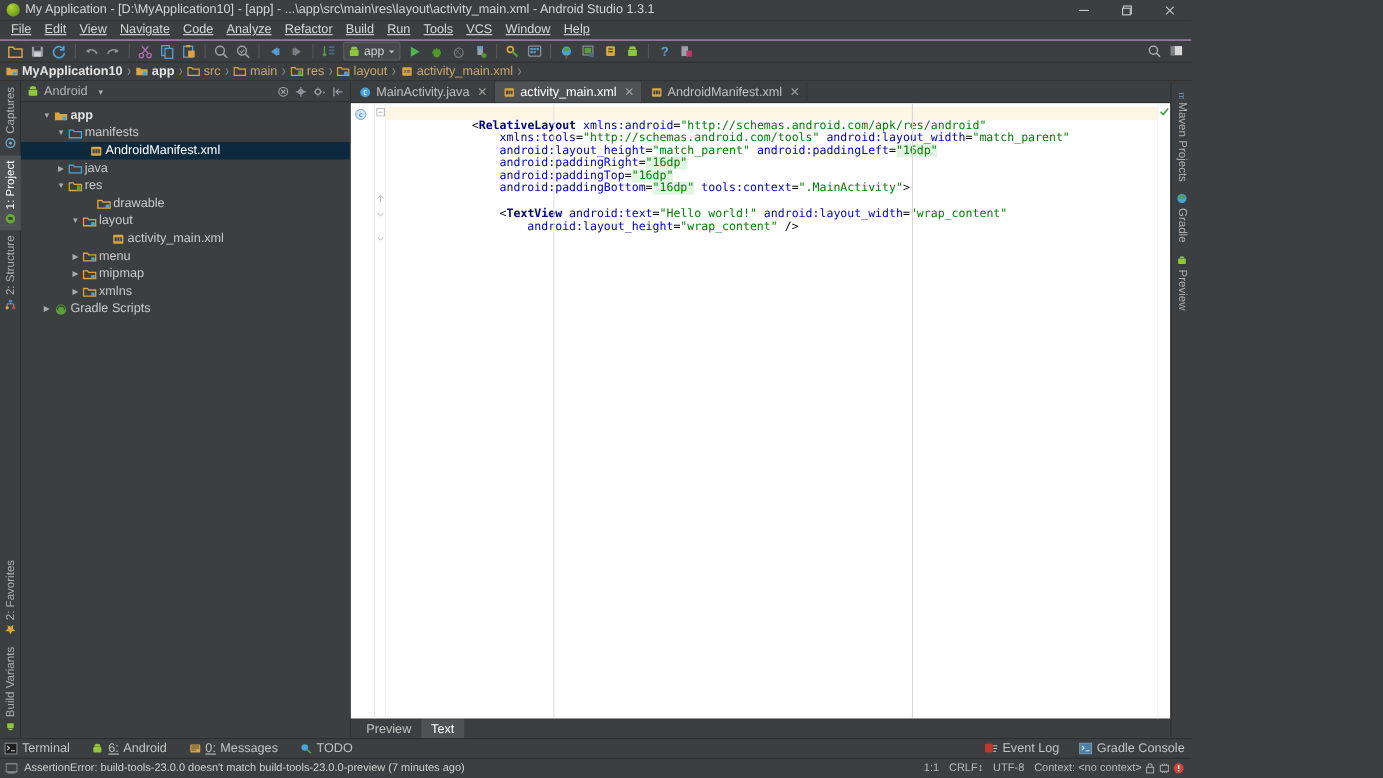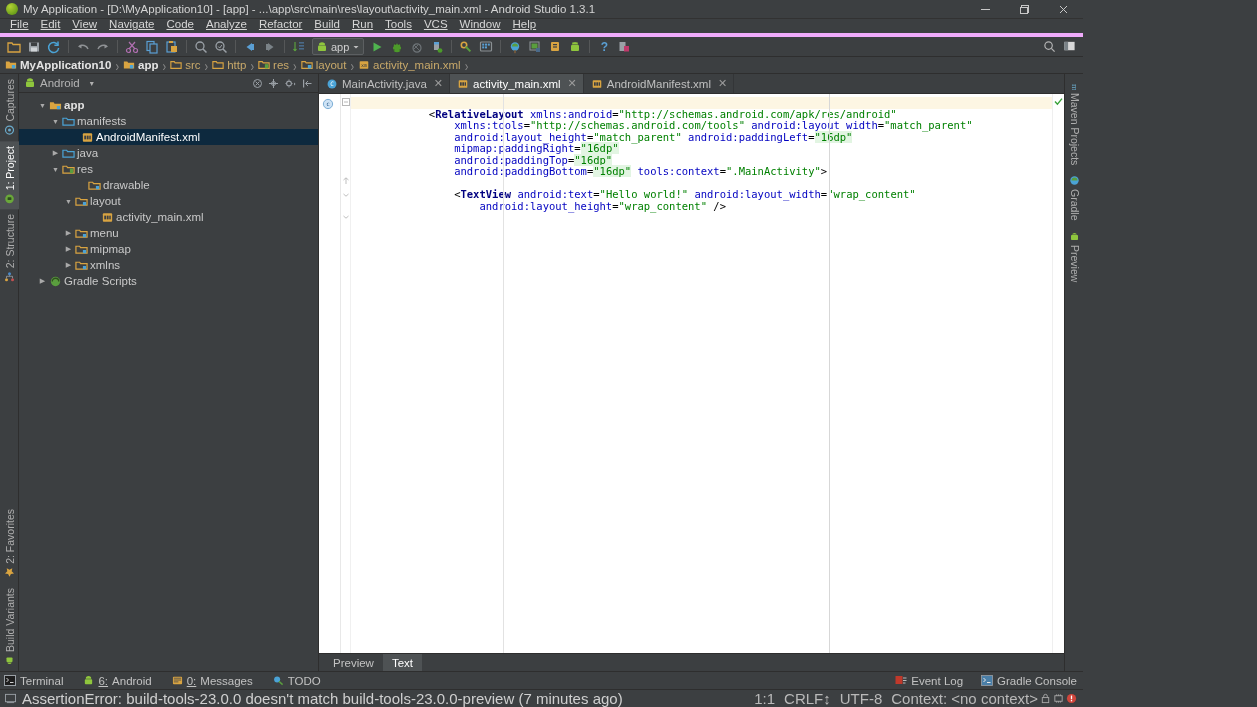--- a/index.html
+++ b/index.html
@@ -27,21 +27,21 @@
   .titlebar .title-text { font-size: 11.5px; color: #d4d4d4; white-space: nowrap; }
   .win-btns { position: absolute; right: 0; top: 0; height: 19px; display: flex; }
   .win-btn {
     width: 39px; height: 19px; display: flex; align-items: center; justify-content: center;
     color: #c8c8c8; font-size: 11px; line-height: 1;
   }
 
   
   .menubar {
     height: 18px; background: #3c3f41; display: flex; align-items: flex-end;
-    padding-left: 4px; border-bottom: 4px solid #f0abfc; flex: none;
+    padding-left: 4px; border-bottom: 1px solid #f0abfc; flex: none;
   }
   .menu-item {
     padding: 1px 6px; font-size: 11.5px; color: #d6d6d6; white-space: nowrap; line-height: 15px;
   }
   .menu-item u { text-decoration: underline; }
 
   
   .toolbar {
     height: 20px; background: #3c3f41; display: flex; align-items: center;
     padding-left: 4px; border-bottom: 1px solid #2e2e2e; flex: none; position: relative;
@@ -169,21 +169,21 @@
   .bottombar {
     height: 18px; background: #3c3f41; display: flex; align-items: center; flex: none;
     border-top: 1px solid #2e2e2e; padding-left: 4px; position: relative;
   }
   .bb-item { display: flex; align-items: center; gap: 4px; margin-right: 20px; font-size: 11.5px; color: #c2c2c2; }
   .bb-right { position: absolute; right: 6px; display: flex; align-items: center; gap: 18px; }
 
   
   .statusbar {
     height: 18px; background: #3c3f41; display: flex; align-items: center; flex: none;
-    border-top: 1px solid #2e2e2e; padding-left: 5px; position: relative; font-size: 15px;
+    border-top: 1px solid #2e2e2e; padding-left: 5px; position: relative; font-size: 10px;
   }
   .sb-msg { color: #cfcfcf; margin-left: 6px; white-space: nowrap; }
   .sb-right { position: absolute; right: 6px; display: flex; align-items: center; gap: 2px; color: #b9b9b9; }
   .sb-right .grp { display: flex; align-items: center; gap: 9px; }
 
   svg { display: block; }
 </style>
 </head>
 <body>
 
@@ -447,21 +447,21 @@
       <svg width="12" height="12" viewBox="0 0 14 14">
           <path d="M1 3h4l1 1.5h7V11H1z" fill="none" stroke="#d9a441" stroke-width="1.3"></path>
         </svg>
       <span class="cname">src</span>
     </div>
     <span class="crumb-sep">›</span>
     <div class="crumb">
       <svg width="12" height="12" viewBox="0 0 14 14">
           <path d="M1 3h4l1 1.5h7V11H1z" fill="none" stroke="#d9a441" stroke-width="1.3"></path>
         </svg>
-      <span class="cname">http</span>
+      <span class="cname">main</span>
     </div>
     <span class="crumb-sep">›</span>
     <div class="crumb">
       <svg width="12" height="12" viewBox="0 0 14 14">
           <path d="M1 3h4l1 1.5h7V11H1z" fill="none" stroke="#d9a441" stroke-width="1.3"></path>
           <rect x="8" y="6" width="4" height="5" fill="#5a9e3e"></rect>
         </svg>
       <span class="cname">res</span>
     </div>
     <span class="crumb-sep">›</span>
@@ -796,21 +796,21 @@
           <div class="cl hl">
             <span class="punc">&lt;</span><span class="tagname">RelativeLayout</span><span class="punc"> </span><span class="attr">xmlns:android</span><span class="punc">=</span><span class="str">"http://schemas.android.com/apk/res/android"</span>
           </div>
           <div class="cl">
             <span class="attr">    xmlns:tools</span><span class="punc">=</span><span class="str">"http://schemas.android.com/tools"</span><span class="punc"> </span><span class="attr">android:layout_width</span><span class="punc">=</span><span class="str">"match_parent"</span>
           </div>
           <div class="cl">
             <span class="attr">    android:layout_height</span><span class="punc">=</span><span class="str">"match_parent"</span><span class="punc"> </span><span class="attr">android:paddingLeft</span><span class="punc">=</span><span class="strhl">"16dp"</span>
           </div>
           <div class="cl">
-            <span class="attr">    mipmap:paddingRight</span><span class="punc">=</span><span class="strhl">"16dp"</span>
+            <span class="attr">    android:paddingRight</span><span class="punc">=</span><span class="strhl">"16dp"</span>
           </div>
           <div class="cl">
             <span class="attr">    android:paddingTop</span><span class="punc">=</span><span class="strhl">"16dp"</span>
           </div>
           <div class="cl">
             <span class="attr">    android:paddingBottom</span><span class="punc">=</span><span class="strhl">"16dp"</span><span class="punc"> </span><span class="attr">tools:context</span><span class="punc">=</span><span class="str">".MainActivity"</span><span class="punc">&gt;</span>
           </div>
           <div class="cl">&nbsp;</div>
           <div class="cl">
             <span class="punc">    &lt;</span><span class="tagname">TextView</span><span class="punc"> </span><span class="attr">android:text</span><span class="punc">=</span><span class="str">"Hello world!"</span><span class="punc"> </span><span class="attr">android:layout_width</span><span class="punc">=</span><span class="str">"wrap_content"</span>

